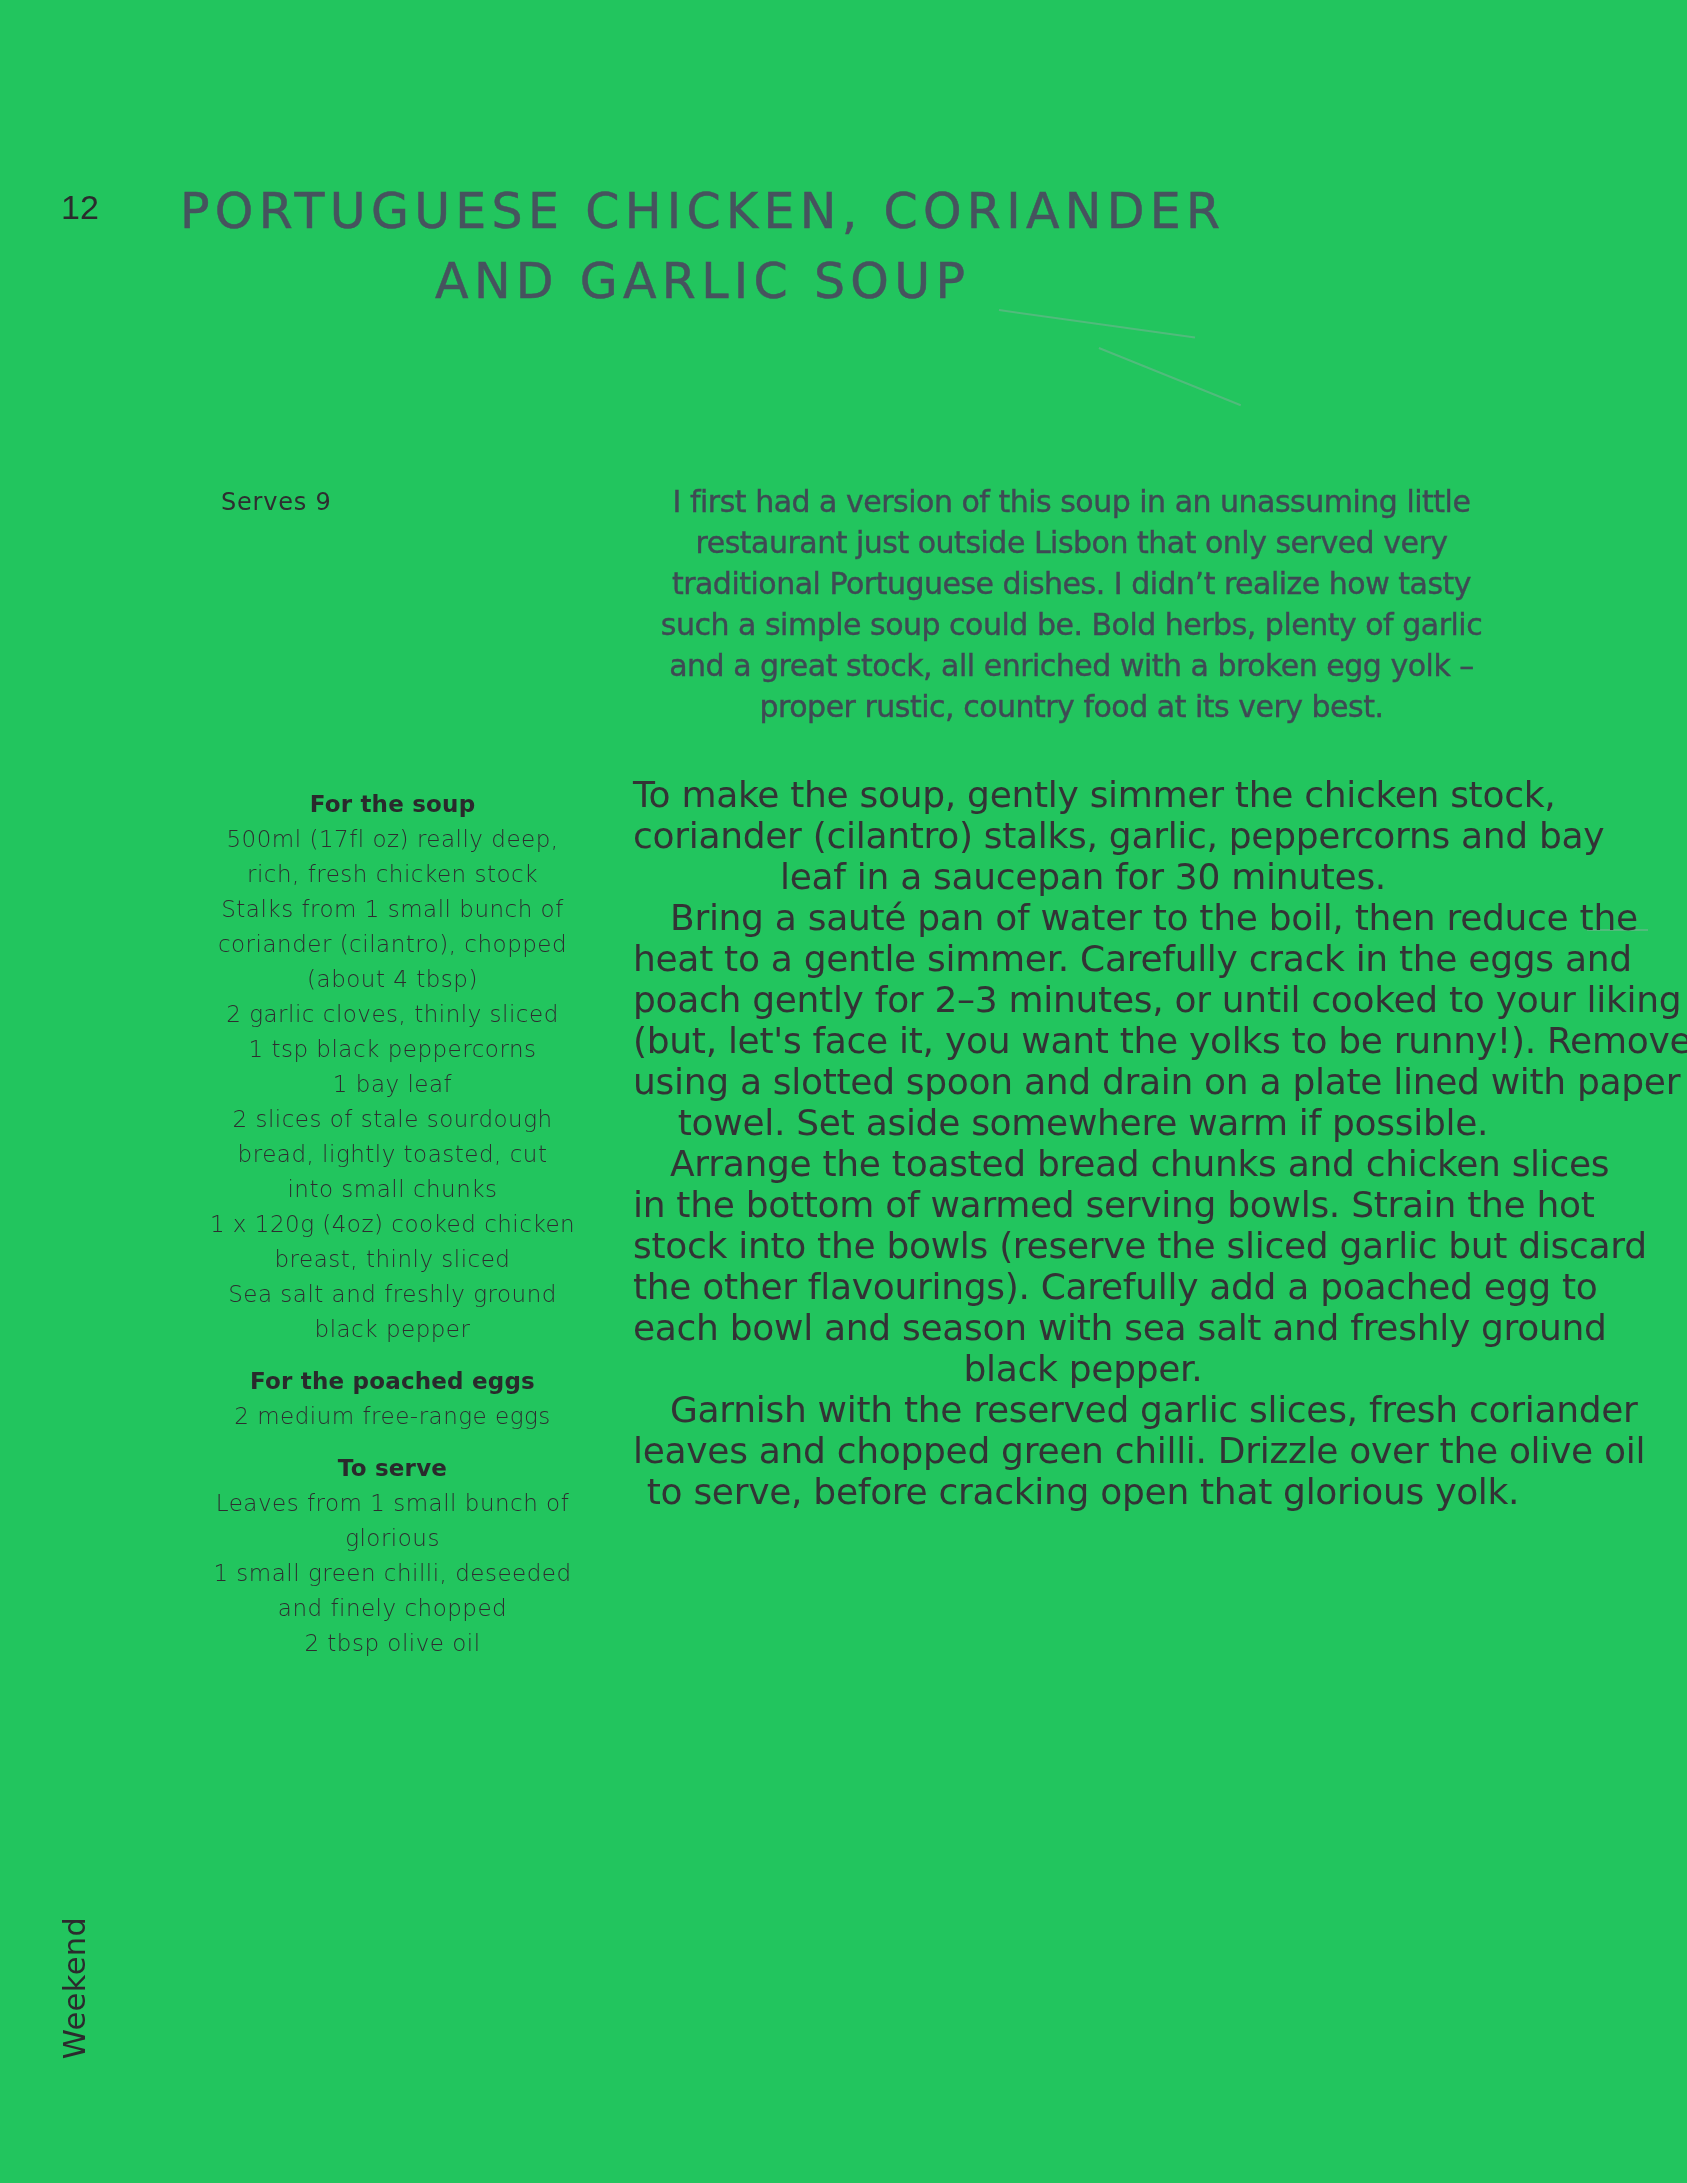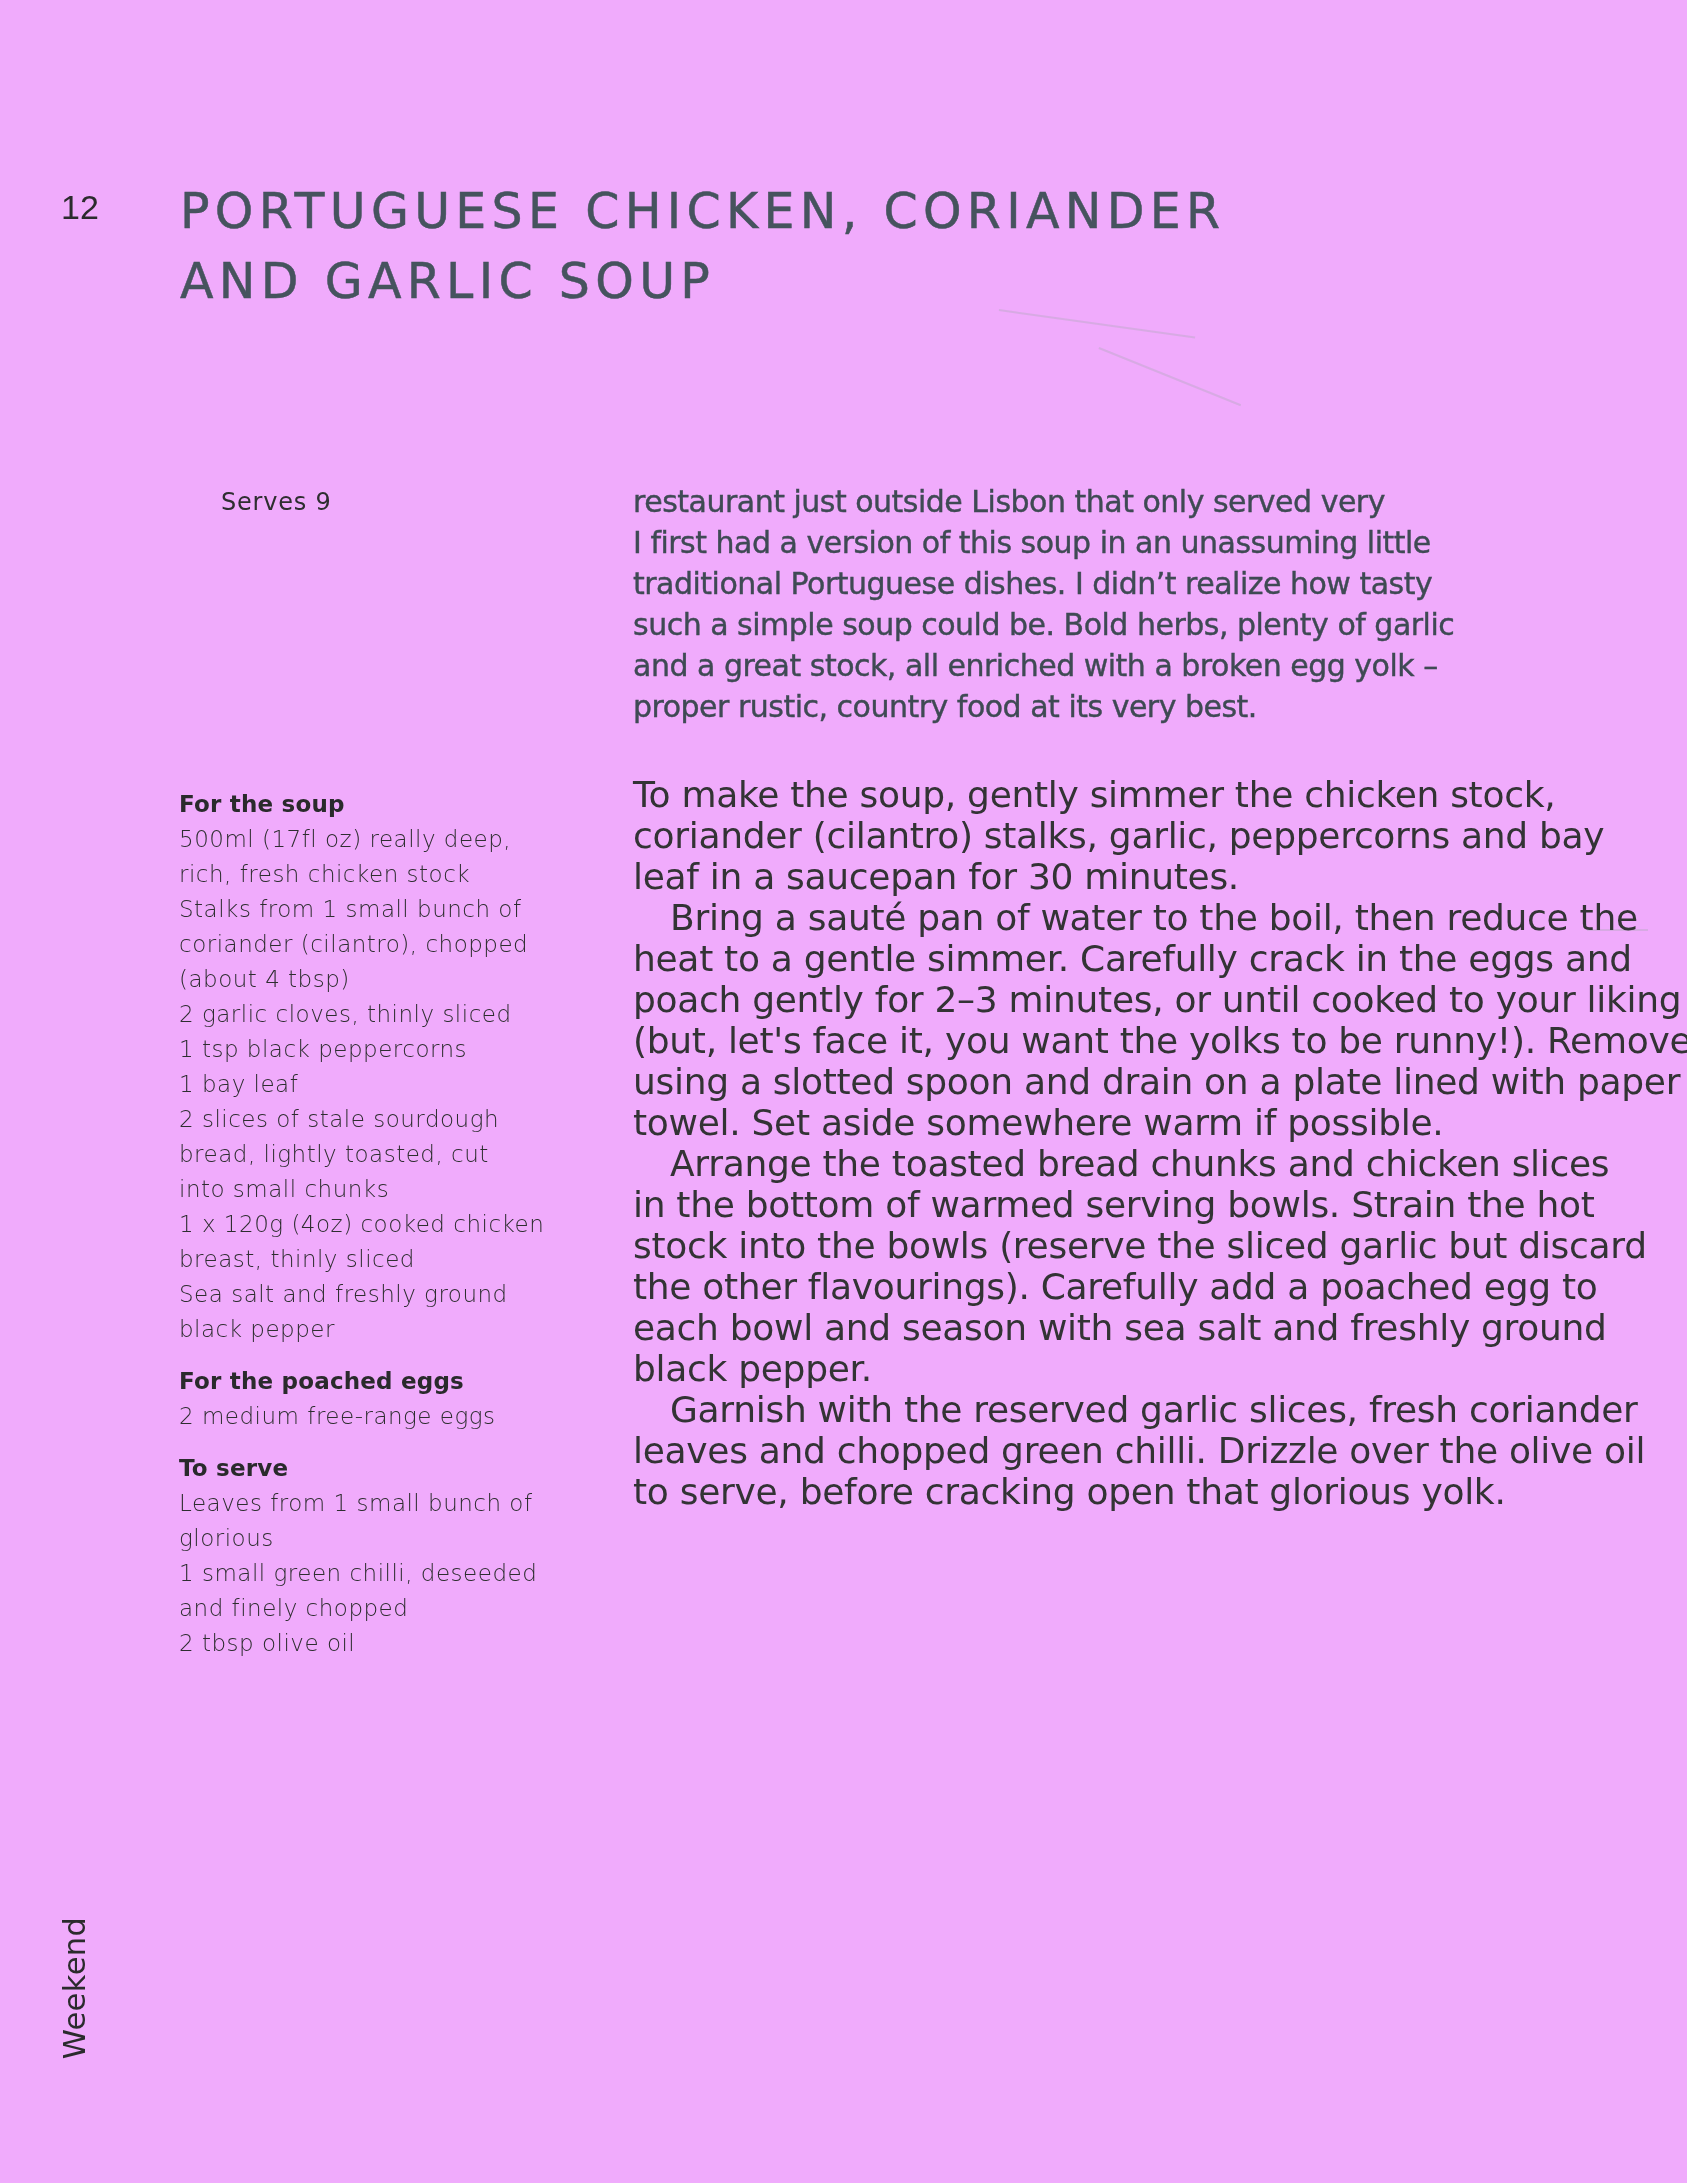--- a/index.html
+++ b/index.html
@@ -12,21 +12,22 @@
       height: 2183px;
       position: relative;
       overflow: hidden;
       font-family: "DejaVu Sans", "Liberation Sans", sans-serif;
     }
     .page {
       position: absolute;
       left: 0; top: 0;
       width: 1687px;
       height: 2183px;
-      background: #f0abfc;
+      background: #22c55e;
+      text-align: center;
     }
     .page-number {
       position: absolute;
       left: 61px;
       top: 188px;
       font-family: "Liberation Sans", sans-serif;
       font-size: 34px;
       line-height: 38px;
       color: #2b2b2d;
       letter-spacing: 0px;
@@ -152,22 +153,22 @@
   <div class="page-number">12</div>
 
   <h1 class="title">
     <span class="line">PORTUGUESE CHICKEN, CORIANDER</span>
     <span class="line">AND GARLIC SOUP</span>
   </h1>
 
   <div class="serves">Serves 9</div>
 
   <p class="intro">
+    <span class="line">I first had a version of this soup in an unassuming little</span>
     <span class="line">restaurant just outside Lisbon that only served very</span>
-    <span class="line">I first had a version of this soup in an unassuming little</span>
     <span class="line">traditional Portuguese dishes. I didn’t realize how tasty</span>
     <span class="line">such a simple soup could be. Bold herbs, plenty of garlic</span>
     <span class="line">and a great stock, all enriched with a broken egg yolk –</span>
     <span class="line">proper rustic, country food at its very best.</span>
   </p>
 
   <div class="ingredients">
 
     <div class="ing-group">
       <div class="ing-heading">For the soup</div>

